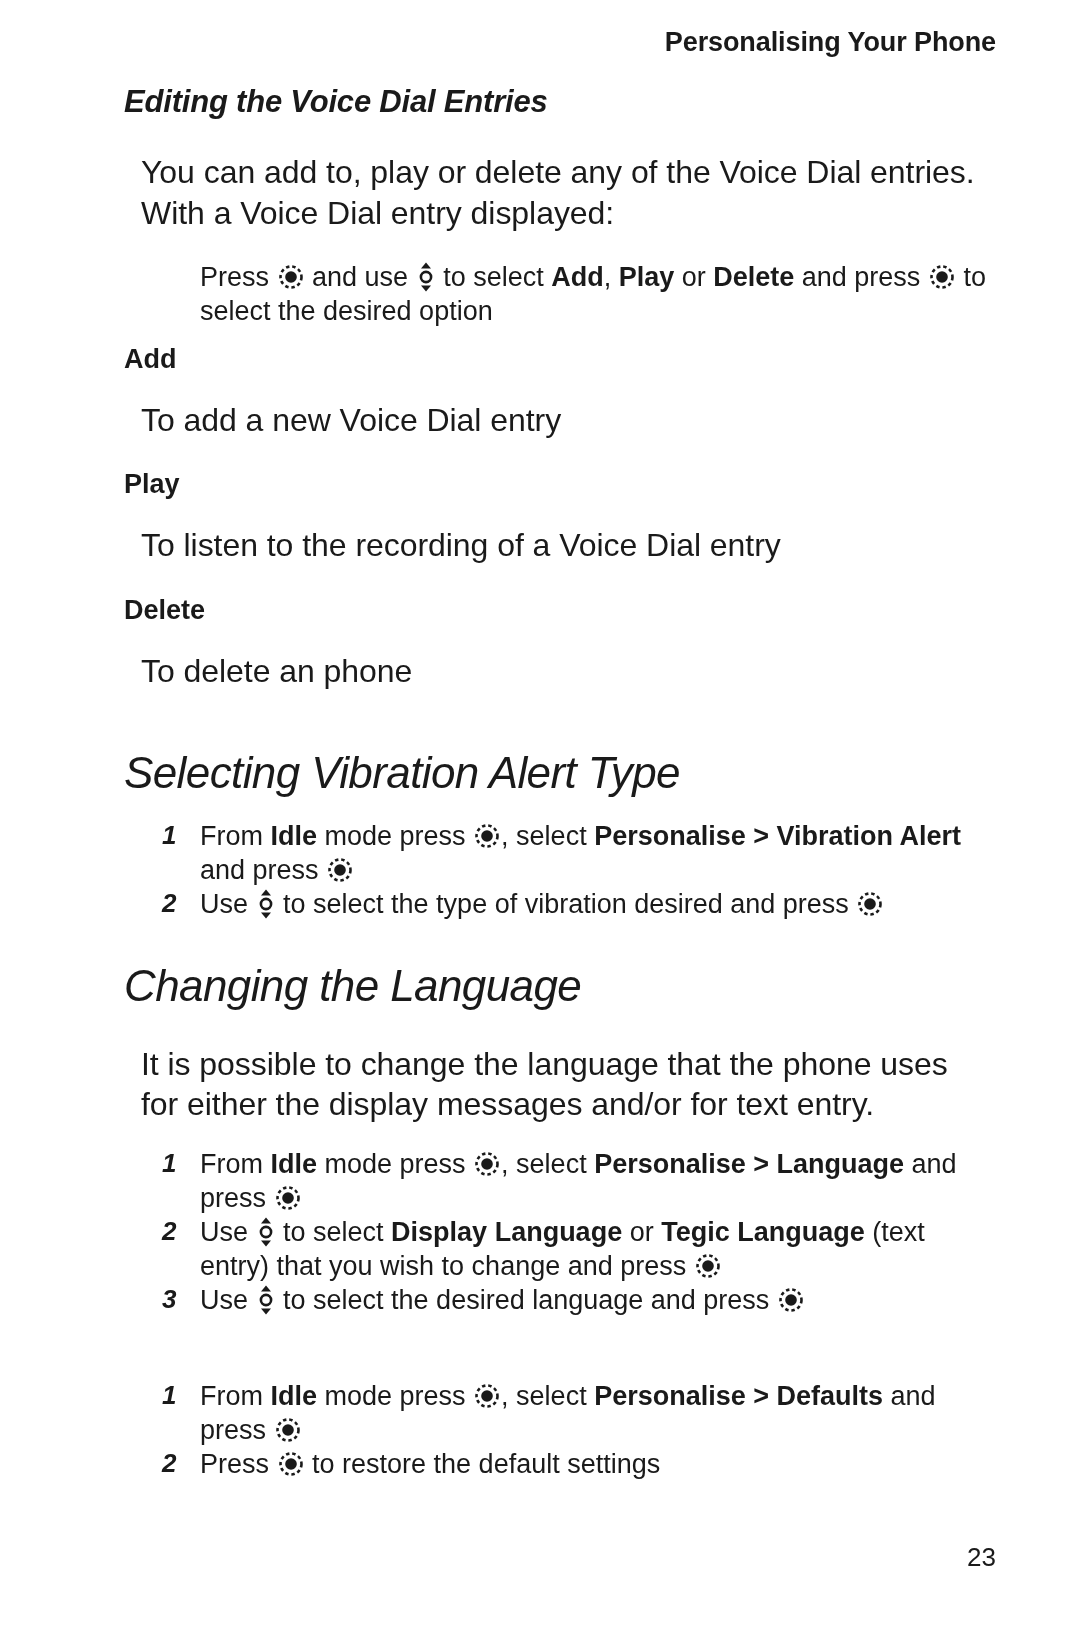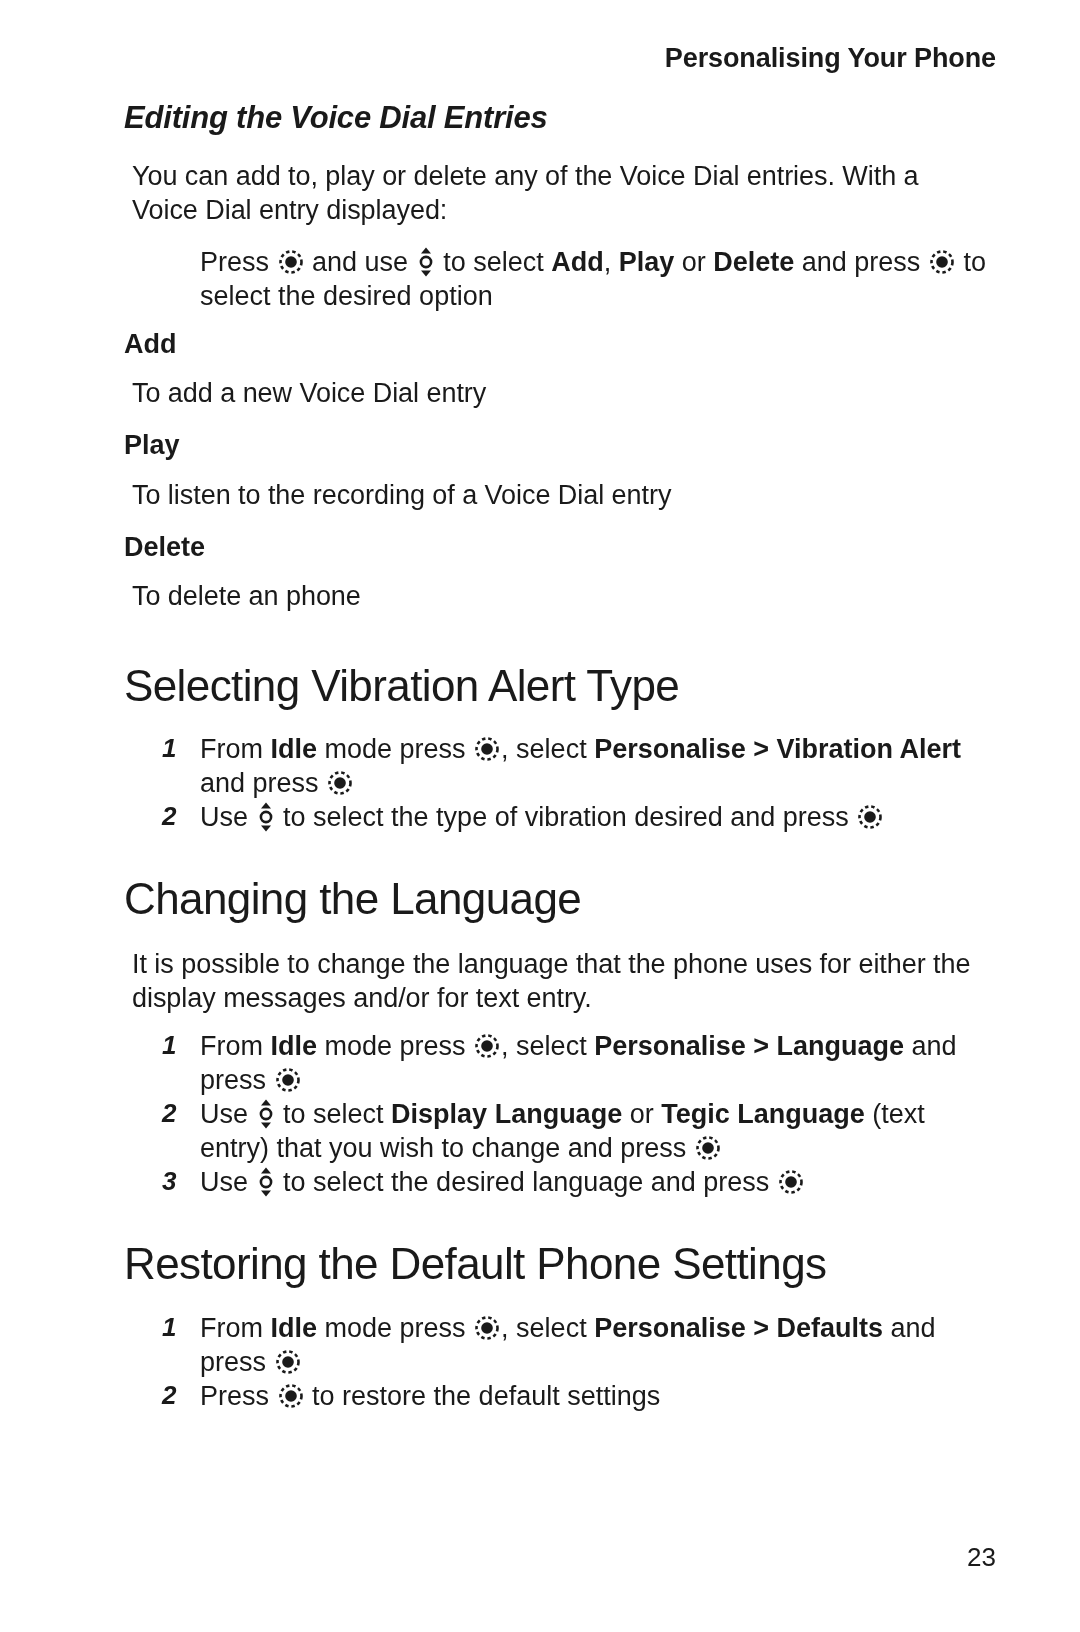--- a/index.html
+++ b/index.html
@@ -23,53 +23,54 @@
     box-sizing: border-box;
     padding: 0 84px 0 124px;
   }
 
   
   .running-head {
     text-align: right;
     font-weight: bold;
     font-size: 27px;
     letter-spacing: -0.1px;
-    padding-top: 44px;
+    padding-top: 28px;
     padding-right: 0;
     line-height: 1.1;
   }
 
   
   h1.chapter-title {
     font-size: 44px;
     font-weight: normal;
     margin: 0;
     padding: 0;
     line-height: 1.12;
     letter-spacing: -0.6px;
     color: #1a1a1a;
+    font-style: italic;
   }
   h2.sub-italic {
     font-size: 31px;
     font-weight: bold;
     font-style: italic;
     margin: 0;
     line-height: 1.15;
     letter-spacing: -0.2px;
   }
   h3.minor {
     font-size: 27px;
     font-weight: bold;
     margin: 0;
     line-height: 1.15;
   }
 
   p.body-text {
-    font-size: 27px;
-    margin: 8px;
+    font-size: 32px;
+    margin: 17px;
     line-height: 1.26;
     letter-spacing: -0.05px;
   }
 
   .indent-block {
     font-size: 27px;
     line-height: 1.26;
     margin: 0;
     padding-left: 76px;
     text-indent: 0;
@@ -244,21 +245,20 @@
             <circle cx="8" cy="15" r="5.1" fill="none" stroke="#1a1a1a" stroke-width="2.6"></circle>
             <polygon points="8,29.5 13,23.5 3,23.5" fill="#1a1a1a"></polygon>
           </svg></span><span> to select the desired language and press </span><span class="icn icn-select"><svg viewBox="0 0 26 26">
             <circle cx="13" cy="13" r="10.5" fill="none" stroke="#1a1a1a" stroke-width="2.6" stroke-dasharray="3.4 2.9"></circle>
             <circle cx="13" cy="13" r="5.8" fill="#1a1a1a"></circle>
           </svg></span></li>
   </ol>
 
   <div class="sp-40"></div>
 
-  <h1 class="chapter-title">Restoring the Default Phone Settings</h1>
 
   <div class="sp-16"></div>
 
 
   <div class="sp-6"></div>
 
   <ol class="steps">
     <li><span class="num">1</span><span>From </span><b>Idle</b><span> mode press </span><span class="icn icn-select"><svg viewBox="0 0 26 26">
             <circle cx="13" cy="13" r="10.5" fill="none" stroke="#1a1a1a" stroke-width="2.6" stroke-dasharray="3.4 2.9"></circle>
             <circle cx="13" cy="13" r="5.8" fill="#1a1a1a"></circle>

